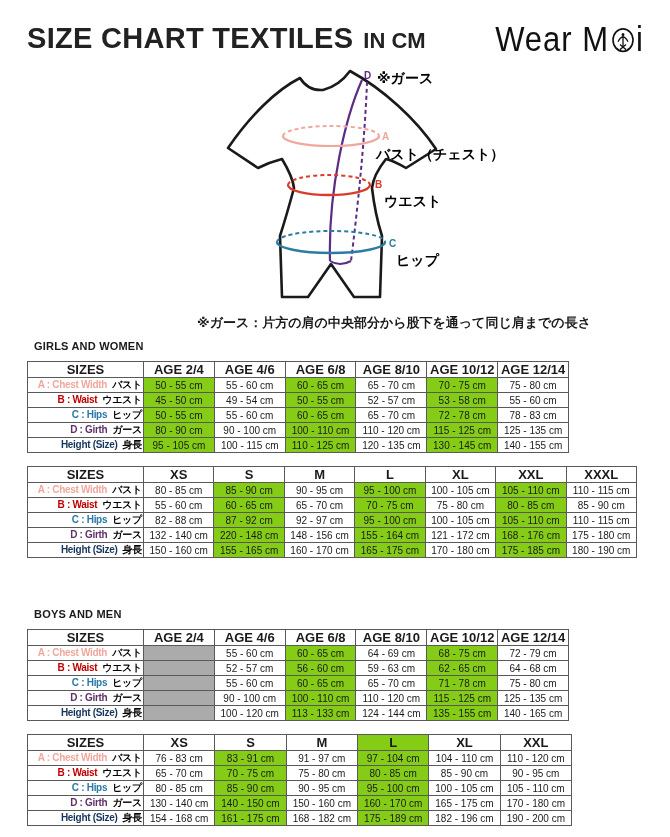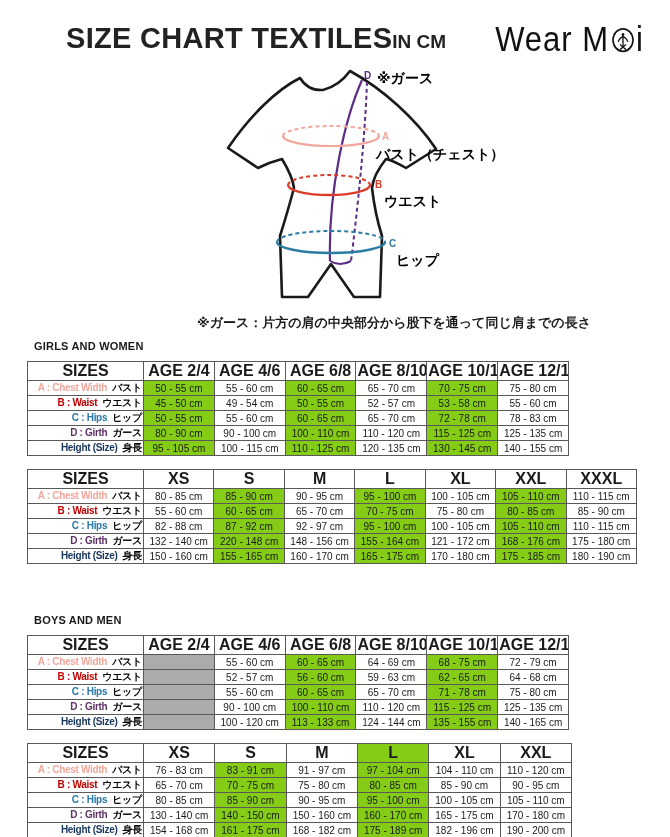--- a/index.html
+++ b/index.html
@@ -2,40 +2,40 @@
 <html><head>
 <meta charset="utf-8">
 <style>
   html,body{margin:0;padding:0;}
   body{
     width:670px;height:837px;background:#ffffff;position:relative;
     font-family:"Liberation Sans","DejaVu Sans",sans-serif;color:#1a1a1a;overflow:hidden;
   }
   
   .page-header{display:flex;justify-content:space-between;align-items:flex-start;padding:14px 26px 0 27px;}
-  .title-wrap{display:flex;align-items:baseline;margin-top:8px;margin-left:39px;}
+  .title-wrap{display:flex;align-items:baseline;gap:10px;margin-top:8px;}
   .page-title{font-size:29px;font-weight:bold;letter-spacing:0.3px;color:#222;}
-  .unit-label{font-size:19px;font-weight:bold;color:#222;}
+  .unit-label{font-size:22px;font-weight:bold;color:#222;}
   .brand{display:flex;align-items:center;font-size:31px;font-weight:normal;color:#111;
          letter-spacing:1px;transform:scaleY(1.12);transform-origin:top right;margin-top:2px;}
   .brand .dancer{margin:6px 1px 0 2px;}
   
   .diagram{position:relative;height:248px;margin-top:6px;}
   .diagram svg{position:absolute;left:158px;top:0;}
   .footnote{box-sizing:border-box;width:670px;text-align:center;padding-left:118px;
             font-size:13px;font-weight:bold;margin:2px 0 8px 0;}
   
   .section-heading{font-size:11px;font-weight:bold;margin:0 0 9px 34px;letter-spacing:0.2px;}
   .section{margin-top:6px;}
   .section.second{margin-top:50px;}
   
   table{border-collapse:collapse;margin-left:27px;table-layout:fixed;border:1px solid #404040;}
   table.gap-sm{margin-bottom:13px;}
   th,td{border:1px solid #595959;height:13px;padding:0 1px;white-space:nowrap;overflow:hidden;}
-  th{font-size:16px;font-weight:bold;text-align:center;background:#fff;}
+  th{font-size:13px;font-weight:bold;text-align:center;background:#fff;}
   td.val{font-size:10px;font-weight:normal;text-align:center;}
   td.label-cell{font-size:10px;font-weight:bold;text-align:right;padding-left:4px;letter-spacing:-0.3px;}
   td.label-cell .jp{margin-left:5px;color:#000;}
   .shade{background:#84cc16;}
   .blocked{background:#ababab;}
 </style>
 </head>
 <body>
 
 <div class="page-header">

